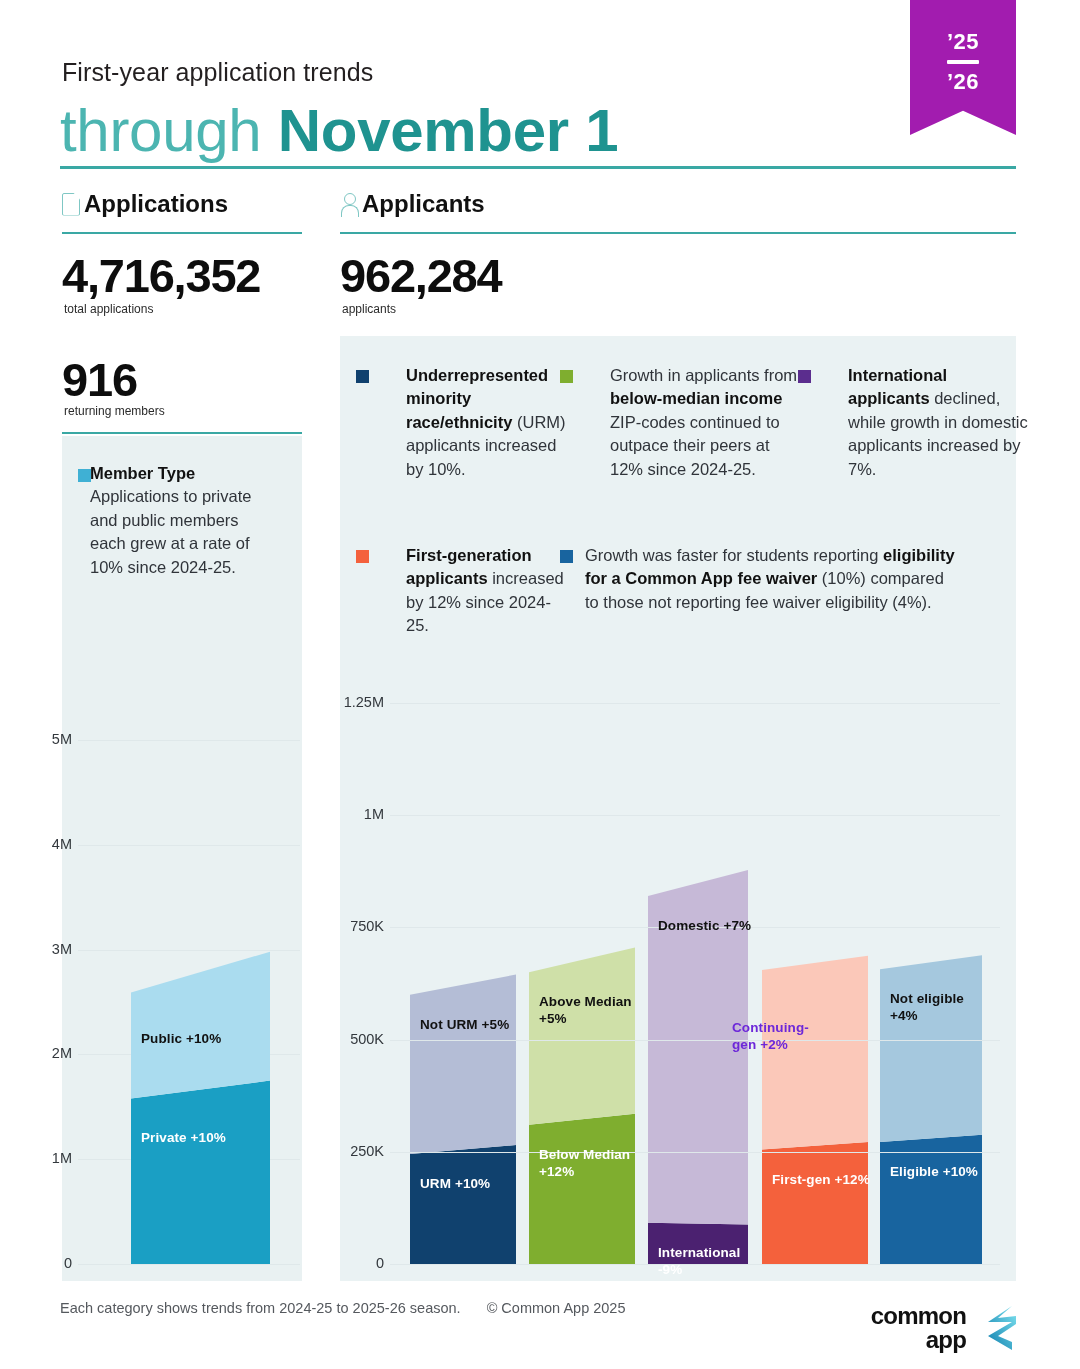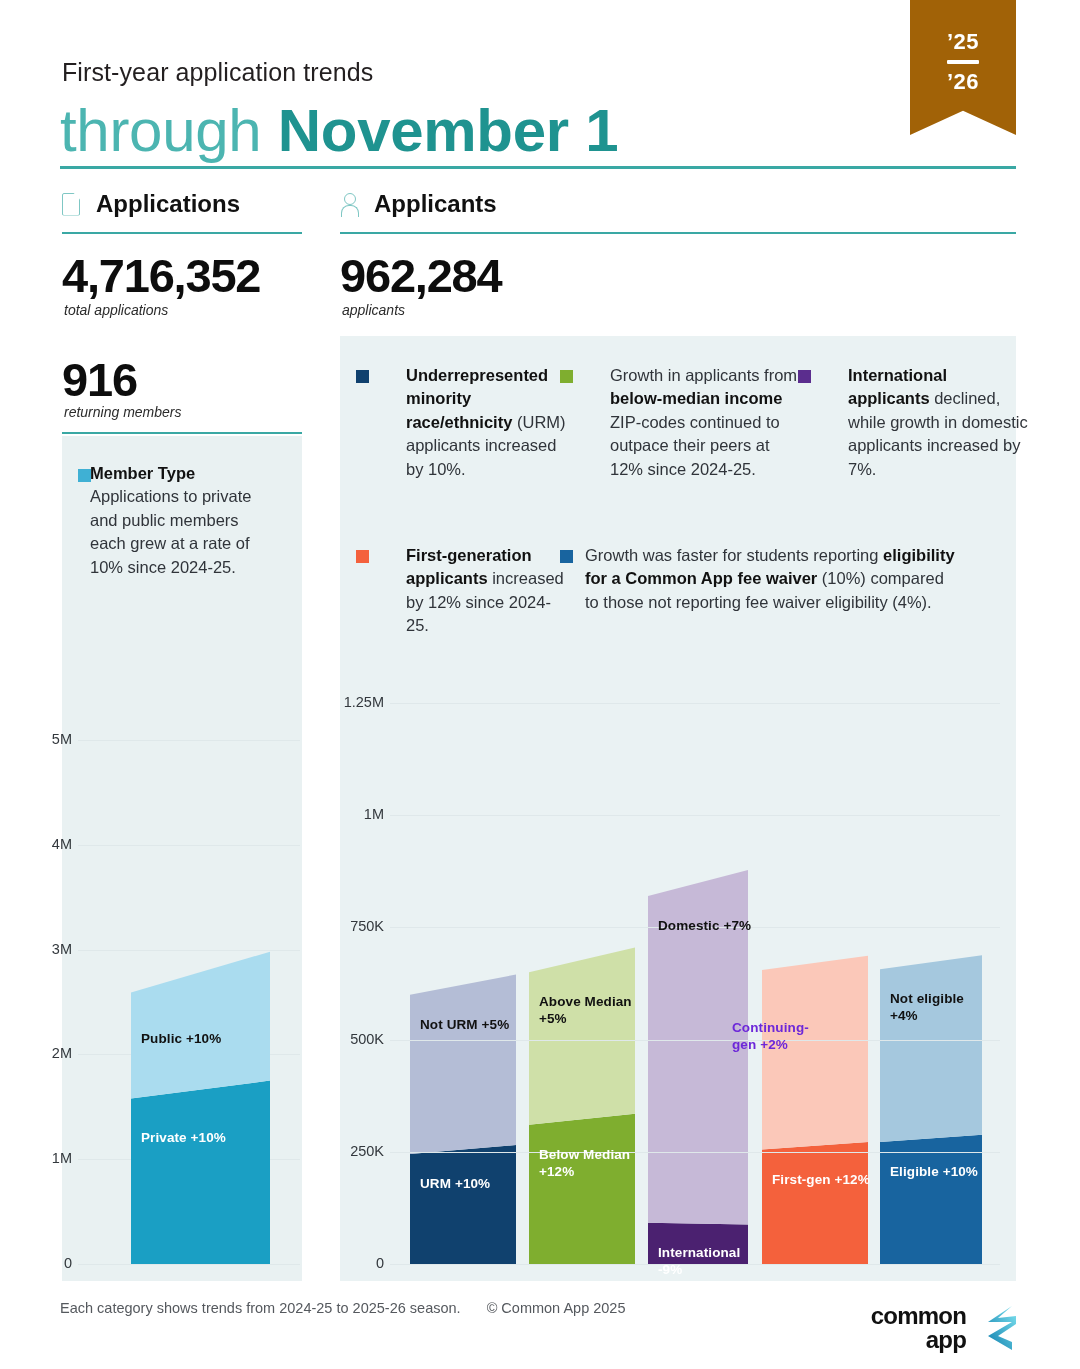--- a/index.html
+++ b/index.html
@@ -19,34 +19,34 @@
   }
   .hdr-title {
     position:absolute; left:60px; top:96px;
     font-size:60px; color:#3aa8a4; letter-spacing:-.3px; white-space:nowrap;
   }
   .hdr-title b { color:#1f9390; font-weight:700; }
   .hdr-title .thin { font-weight:400; color:#4cb5b1; }
 
   .ribbon {
     position:absolute; left:910px; top:0; width:106px; height:135px;
-    background:#a16207;
+    background:#a21caf;
     clip-path: polygon(0 0, 100% 0, 100% 100%, 50% 82%, 0 100%);
     color:#fff; text-align:center;
   }
   .ribbon .yr { font-size:22px; font-weight:700; line-height:1.1; letter-spacing:.5px; }
   .ribbon .yr:first-of-type { margin-top:30px; }
   .ribbon .rule { width:32px; height:4px; background:#fff; margin:6px auto; border-radius:1px; }
 
   .topline {
     position:absolute; left:60px; top:166px; width:956px; height:3px; background:#3aa8a4;
   }
 
   
-  .sec { position:absolute; display:flex; align-items:center; gap:16px; }
+  .sec { position:absolute; display:flex; align-items:center; gap:4px; }
   .sec .sec-title { font-size:24px; font-weight:700; color:#111; }
   .sec-apps { left:62px; top:190px; }
   .sec-applicants { left:340px; top:190px; }
   .underline { position:absolute; height:2px; background:#3aa8a4; }
   .ul-apps { left:62px; top:232px; width:240px; }
   .ul-applicants { left:340px; top:232px; width:676px; }
 
   .doc-icon { width:18px; height:23px; position:relative; }
   .doc-icon:before{
     content:""; position:absolute; inset:0;
@@ -59,21 +59,21 @@
     border:1.8px solid #7fc7c4; border-radius:50%;
   }
   .person-icon:after{
     content:""; position:absolute; left:1px; top:12px; width:16px; height:11px;
     border:1.8px solid #7fc7c4; border-bottom:none;
     border-radius:8px 8px 0 0;
   }
 
   
   .bignum { position:absolute; font-size:47px; font-weight:700; letter-spacing:-1.2px; color:#0d0d0d;}
-  .subnum { position:absolute; font-size:14px; color:#2b2b2b;font-style:italic; }
+  .subnum { position:absolute; font-size:12px; color:#2b2b2b; }
   .n-apps  { left:62px; top:248px; }
   .s-apps  { left:64px; top:302px; }
   .n-applicants { left:340px; top:248px; }
   .s-applicants { left:342px; top:302px; }
   .n-members { left:62px; top:352px; }
   .s-members { left:64px; top:404px; }
   .ul-members { left:62px; top:432px; width:240px; }
 
   
   .panel-left {

